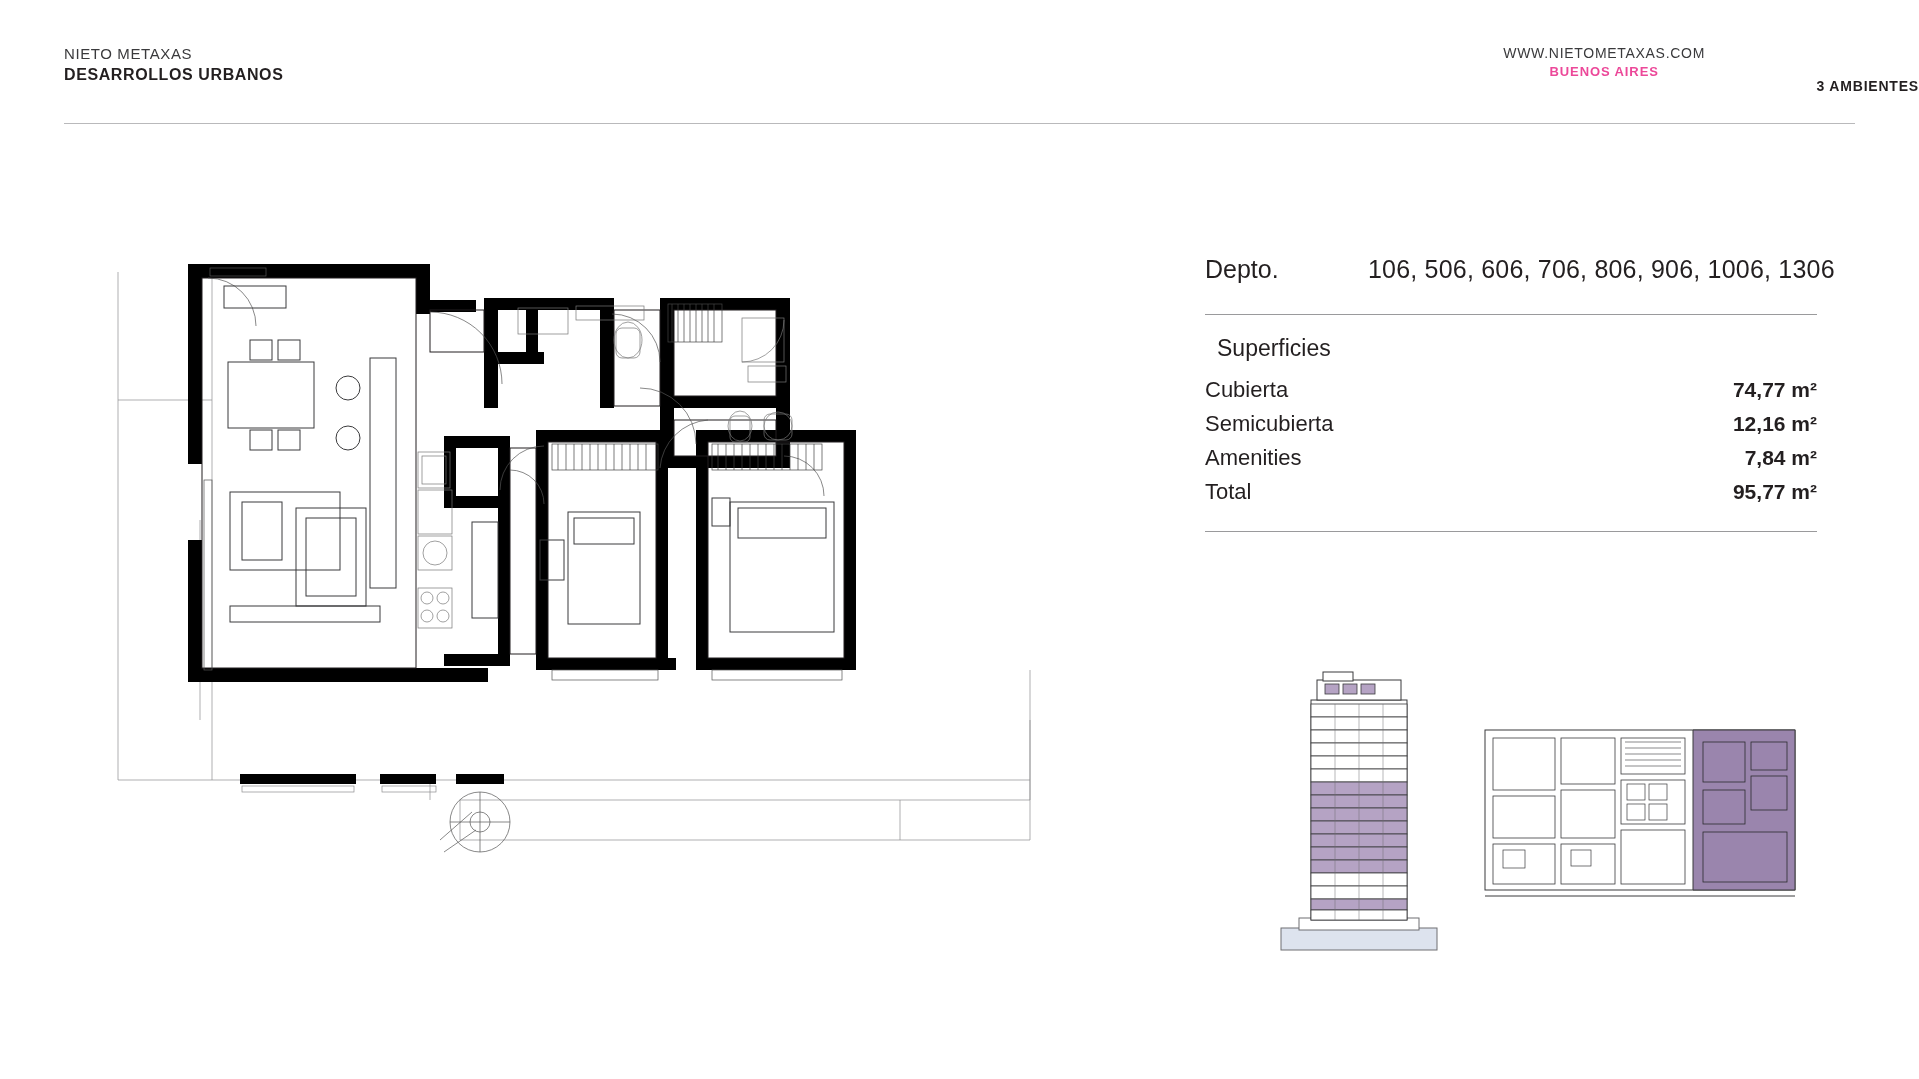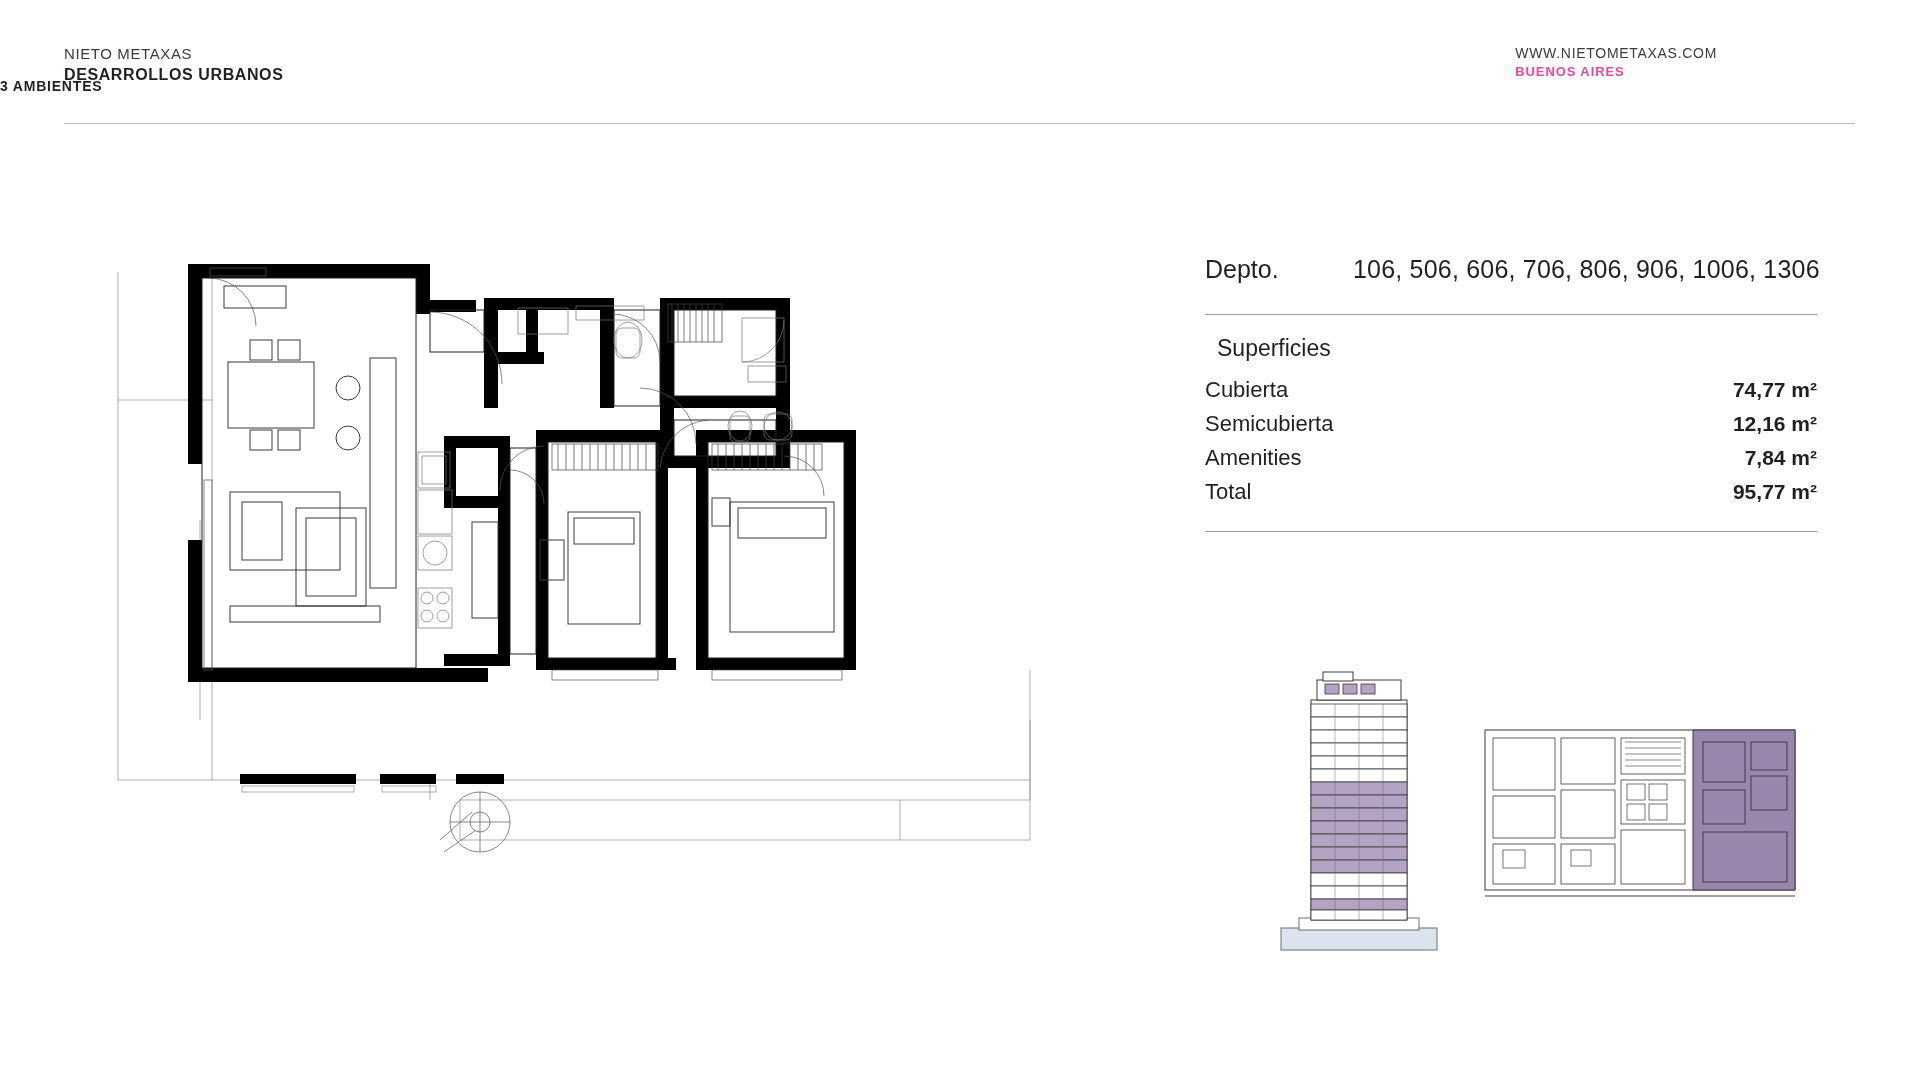--- a/index.html
+++ b/index.html
@@ -40,31 +40,31 @@
     font-size: 16px;
     letter-spacing: 0.6px;
     color: #231f20;
     font-weight: 700;
   }
   .center-title {
     position: absolute;
     left: 0;
     top: 78px;
     width: 1919px;
-    text-align: left;
+    text-align: right;
     font-size: 14px;
     font-weight: 700;
     letter-spacing: 0.8px;
     color: #231f20;
   }
   .meta {
     position: absolute;
-    right: 68px;
+    right: 80px;
     top: 44px;
-    text-align: left;
+    text-align: center;
     line-height: 1.35;
   }
   .meta-url {
     font-size: 14px;
     letter-spacing: 0.7px;
     color: #3a3a3c;
   }
   .meta-city {
     font-size: 13px;
     font-weight: 700;
@@ -89,21 +89,21 @@
   }
   .depto-row {
     display: flex;
     align-items: baseline;
     gap: 0px;
     font-size: 25px;
     color: #231f20;
     margin-bottom: 30px;
   }
   .depto-label { width: 148px; }
-  .depto-value { font-size: 25px; letter-spacing: 0.2px; }
+  .depto-value { font-size: 25px; letter-spacing: 0.2px; margin-left: 15px; }
   .rule {
     height: 1px;
     background: #9a9a9c;
     width: 612px;
   }
   .surf-block {
     padding-top: 20px;
     padding-bottom: 22px;
     width: 612px;
   }

